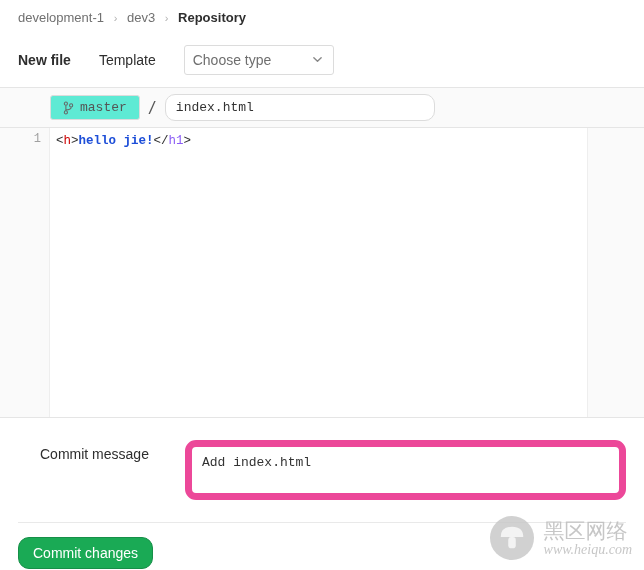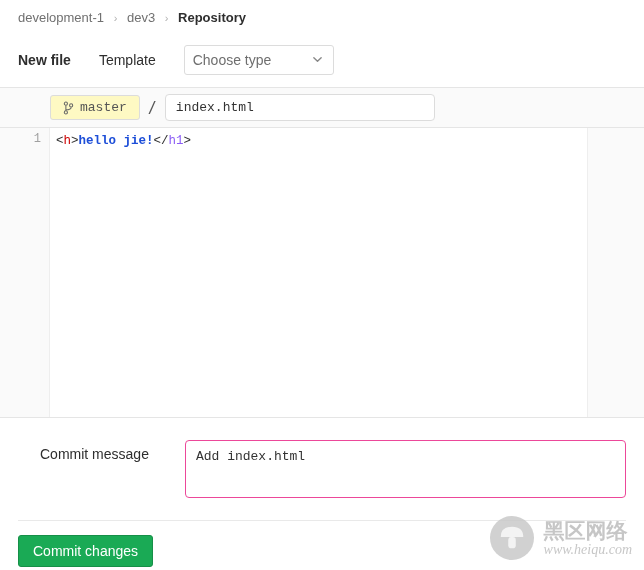--- a/index.html
+++ b/index.html
@@ -56,30 +56,30 @@
       border-bottom: 1px solid #e5e5e5;
       padding: 6px 18px 6px 50px;
     }
     .branch-badge {
       display: inline-flex;
       align-items: center;
       gap: 6px;
       border: 1px solid #dcdcdc;
       border-radius: 3px;
       padding: 4px 12px;
-      background: #fef9c3;
+      background: #5eead4;
       font-family: "SFMono-Regular", Consolas, "Liberation Mono", Menlo, monospace;
       font-size: 13px;
       color: #555;
     }
     .branch-badge svg { display: block; }
     .path-sep { font-family: monospace; color: #555; font-size: 15px; }
     .filename-input {
       border: 1px solid #dcdcdc;
-      border-radius: 4px;
+      border-radius: 10px;
       padding: 5px 10px;
       background: #fff;
       font-family: "SFMono-Regular", Consolas, "Liberation Mono", Menlo, monospace;
       font-size: 13px;
       color: #333;
       width: 270px;
     }
     .editor {
       display: flex;
       height: 290px;
@@ -120,43 +120,43 @@
       padding: 22px 18px 22px 40px;
     }
     .commit-label {
       font-size: 14px;
       color: #2e2e2e;
       padding-top: 6px;
       white-space: nowrap;
     }
     .commit-msg {
       flex: 1;
-      border: 1px solid #ec4899;
-      border-radius: 4px;
+      border: 7px solid #ec4899;
+      border-radius: 11px;
       padding: 8px 10px;
       font-family: "SFMono-Regular", Consolas, "Liberation Mono", Menlo, monospace;
       font-size: 13px;
       color: #333;
       min-height: 58px;
       resize: none;
       outline: none;
     }
     .divider {
       border: none;
       border-top: 1px solid #e9e9e9;
       margin: 0 18px;
     }
     .actions {
       padding: 14px 18px;
     }
     .btn-commit {
       background: #1aaa55;
       color: #fff;
       border: 1px solid #168f48;
-      border-radius: 3px;
+      border-radius: 11px;
       padding: 7px 14px;
       font-size: 14px;
       font-weight: 500;
       cursor: pointer;
     }
     .watermark {
       position: absolute;
       right: 12px;
       bottom: 10px;
       display: flex;
@@ -165,21 +165,21 @@
       opacity: 0.85;
     }
     .watermark .wm-icon {
       width: 44px; height: 44px;
       border-radius: 50%;
       background: #c9c9c9;
       display: flex; align-items: center; justify-content: center;
     }
     .watermark .wm-icon svg { display: block; }
     .watermark .wm-text { color: #bdbdbd; line-height: 1.1; }
-    .watermark .wm-text .ln1 { font-size: 21px; font-weight: 700; }
+    .watermark .wm-text .ln1 { font-size: 21px; font-weight: 400; }
     .watermark .wm-text .ln2 { font-family: Georgia, serif; font-style: italic; font-size: 14px; }
   </style>
 </head>
 <body>
 
 <div class="breadcrumb">
   <a href="#">development-1</a>
   <span class="sep">›</span>
   <a href="#">dev3</a>
   <span class="sep">›</span>

